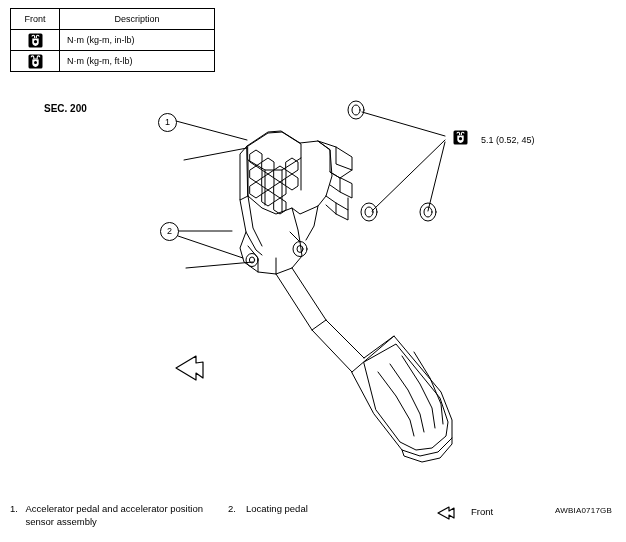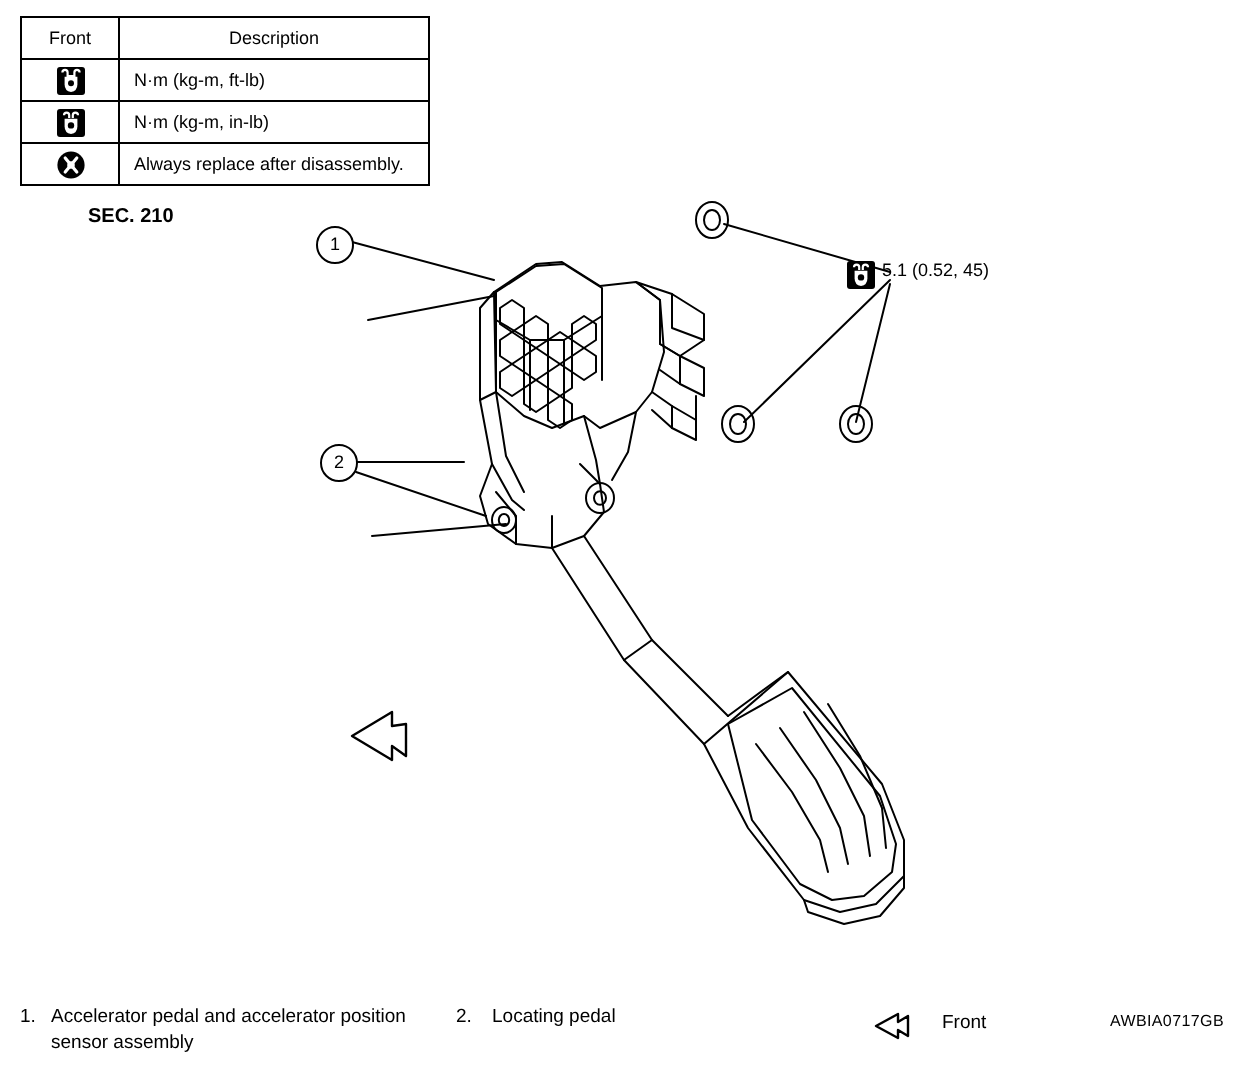--- a/index.html
+++ b/index.html
@@ -90,26 +90,26 @@
     line-height: 16px;
     text-align: center;
     background: #fff;
   }
   #callout-1 { left: 158px; top: 113px; }
   #callout-2 { left: 160px; top: 222px; }
 
   
   .torque-note {
     position: absolute;
-    left: 423px;
+    left: 453px;
     top: 130px;
     font-size: 9px;
     display: flex;
-    align-items: flex-start;
-    gap: 3px;
+    align-items: flex-end;
+    gap: 13px;
     white-space: nowrap;
   }
 
   
   .draw-code {
     position: absolute;
     right: 14px;
     top: 470px;
     font-size: 8px;
     letter-spacing: 0.2px;
@@ -140,63 +140,51 @@
 <body>
 
 <table class="legend">
   <thead>
     <tr>
       <th>Front</th>
       <th>Description</th>
     </tr>
   </thead>
   <tbody>
-    <tr>
-      <td>
-        <span class="sym">
-          <svg width="15" height="15" viewBox="0 0 15 15">
-            <rect x="0.5" y="0.5" width="14" height="14" rx="1.5" fill="#000"></rect>
-            <path d="M3.2 3.2 Q3.2 1.9 4.5 1.9 Q5.8 1.9 5.8 3.2 L5.8 5.0 L9.2 5.0 L9.2 3.2 Q9.2 1.9 10.5 1.9 Q11.8 1.9 11.8 3.2" fill="none" stroke="#fff" stroke-width="1.1"></path>
-            <path d="M4.3 5.4 L10.7 5.4 L10.7 9.2 Q10.7 12.4 7.5 13.0 Q4.3 12.4 4.3 9.2 Z" fill="#fff"></path>
-            <circle cx="7.5" cy="8.6" r="1.5" fill="#000"></circle>
-          </svg>
-        </span>
-      </td>
-      <td>N·m (kg-m, ft-lb)</td>
-    </tr>
     <tr>
       <td>
         <span class="sym">
           <svg width="15" height="15" viewBox="0 0 15 15">
             <rect x="0.5" y="0.5" width="14" height="14" rx="1.5" fill="#000"></rect>
             <path d="M4.0 3.6 Q4.0 2.3 5.3 2.3 Q6.6 2.3 6.6 3.6 L6.6 5.0" fill="none" stroke="#fff" stroke-width="1.1"></path>
             <path d="M8.4 5.0 L8.4 3.6 Q8.4 2.3 9.7 2.3 Q11.0 2.3 11.0 3.6" fill="none" stroke="#fff" stroke-width="1.1"></path>
             <path d="M4.3 5.4 L10.7 5.4 L10.7 9.2 Q10.7 12.4 7.5 13.0 Q4.3 12.4 4.3 9.2 Z" fill="#fff"></path>
             <circle cx="7.5" cy="8.7" r="1.6" fill="#000"></circle>
           </svg>
         </span>
       </td>
       <td>N·m (kg-m, in-lb)</td>
     </tr>
     <tr>
       <td>
         <span class="sym">
           <svg width="15" height="15" viewBox="0 0 15 15">
-            <circle cx="7.5" cy="7.5" r="6.8" fill="#000"></circle>
-            <path d="M4.6 4.0 L10.4 11.0 M10.4 4.0 L4.6 11.0" stroke="#fff" stroke-width="1.6" stroke-linecap="round"></path>
-            <circle cx="7.5" cy="7.5" r="1.9" fill="#fff"></circle>
+            <rect x="0.5" y="0.5" width="14" height="14" rx="1.5" fill="#000"></rect>
+            <path d="M3.2 3.2 Q3.2 1.9 4.5 1.9 Q5.8 1.9 5.8 3.2 L5.8 5.0 L9.2 5.0 L9.2 3.2 Q9.2 1.9 10.5 1.9 Q11.8 1.9 11.8 3.2" fill="none" stroke="#fff" stroke-width="1.1"></path>
+            <path d="M4.3 5.4 L10.7 5.4 L10.7 9.2 Q10.7 12.4 7.5 13.0 Q4.3 12.4 4.3 9.2 Z" fill="#fff"></path>
+            <circle cx="7.5" cy="8.6" r="1.5" fill="#000"></circle>
           </svg>
         </span>
       </td>
-      <td>Always replace after disassembly.</td>
+      <td>N·m (kg-m, ft-lb)</td>
     </tr>
   </tbody>
 </table>
 
-<div class="sec-label">SEC. 210</div>
+<div class="sec-label">SEC. 200</div>
 
 <svg id="drawing" viewBox="0 0 626 542">
   <g fill="none" stroke="#000" stroke-width="1" stroke-linejoin="round" stroke-linecap="round">
 
     <path d="M176 121 L247 140"></path>
 
     <path d="M184 160 L247 148" stroke-width="1"></path>
 
     <path d="M178 231 L232 231"></path>
     <path d="M178 236 L243 258"></path>

